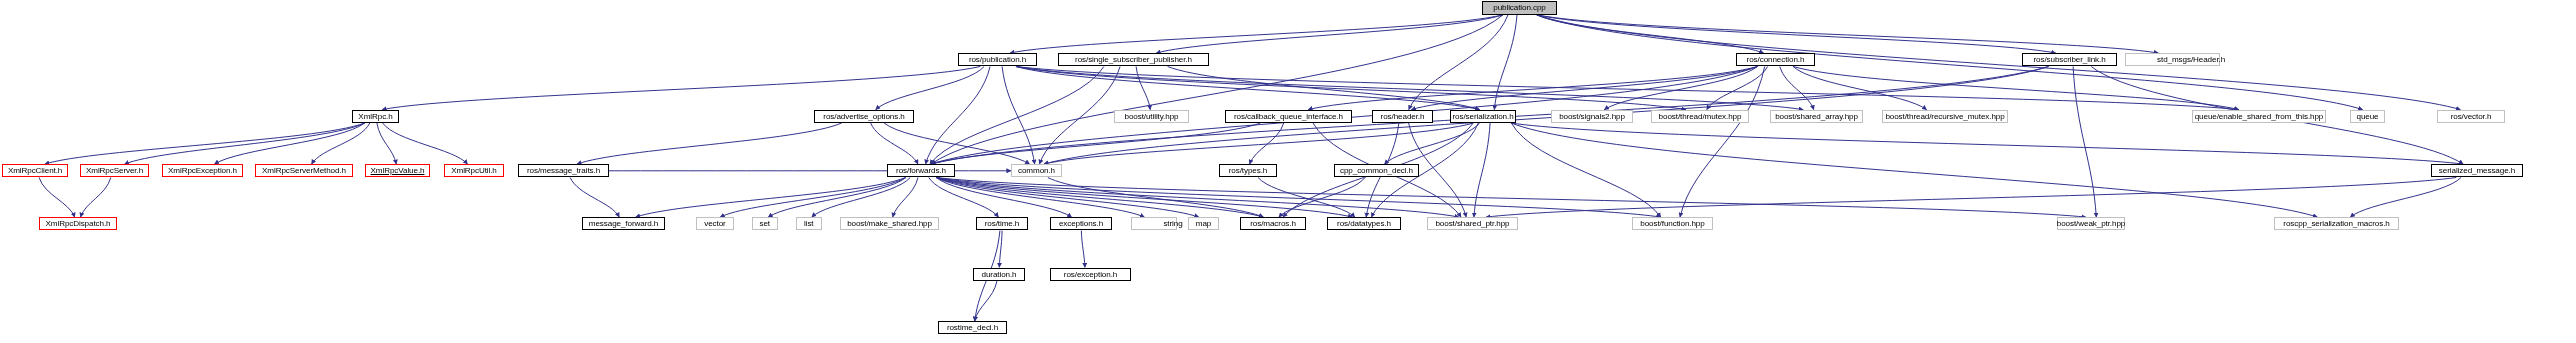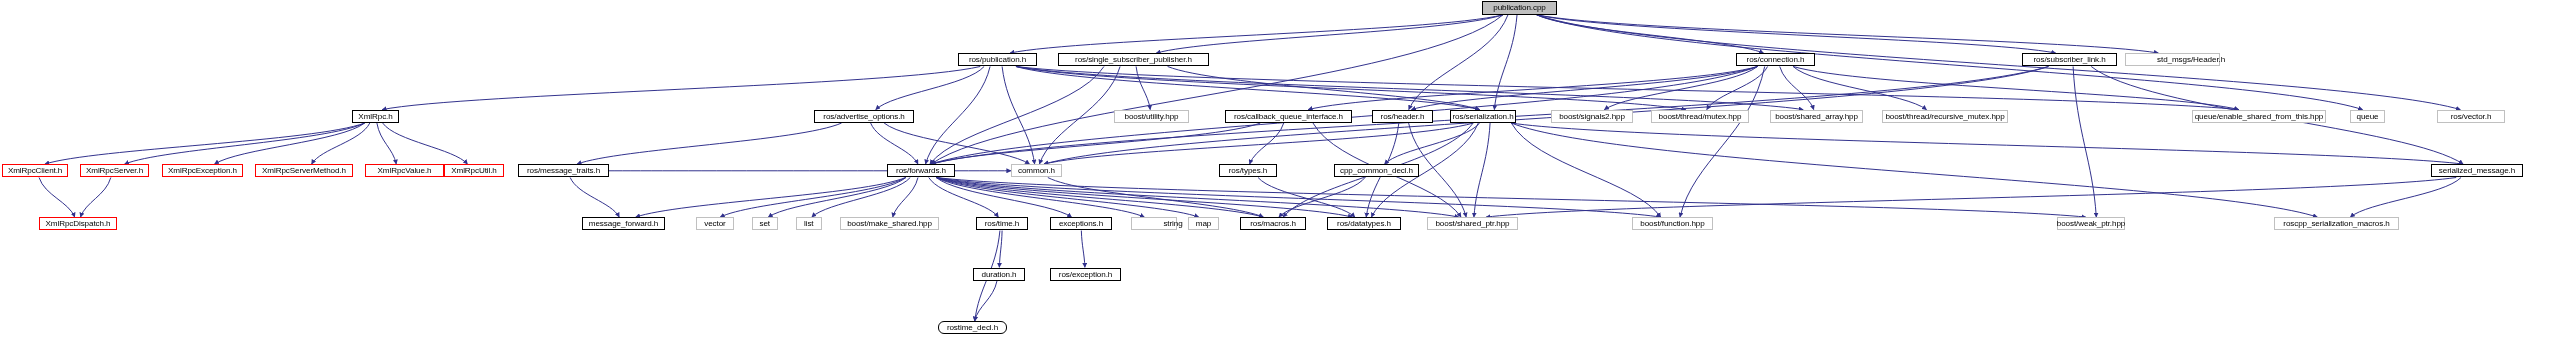--- a/index.html
+++ b/index.html
@@ -219,21 +219,21 @@
       </div>
       <div class="gnode red" style="left: 80px; top: 164px; width: 69px;">
         <span>XmlRpcServer.h</span>
       </div>
       <div class="gnode red" style="left: 162px; top: 164px; width: 81px;">
         <span>XmlRpcException.h</span>
       </div>
       <div class="gnode red" style="left: 255px; top: 164px; width: 98px;">
         <span>XmlRpcServerMethod.h</span>
       </div>
-      <div class="gnode red" style="left: 365px; top: 164px; width: 79px;">
+      <div class="gnode red" style="left: 365px; top: 164px; width: 65px; text-decoration: underline;">
         <span>XmlRpcValue.h</span>
       </div>
       <div class="gnode red" style="left: 444px; top: 164px; width: 60px;">
         <span>XmlRpcUtil.h</span>
       </div>
       <div class="gnode thick" style="left: 518px; top: 164px; width: 91px;">
         <span>ros/message_traits.h</span>
       </div>
       <div class="gnode thick" style="left: 887px; top: 164px; width: 68px;">
         <span>ros/forwards.h</span>
@@ -294,21 +294,21 @@
       </div>
       <div class="gnode grey" style="left: 2057px; top: 217px; width: 68px;">
         <span>boost/weak_ptr.hpp</span>
       </div>
       <div class="gnode grey" style="left: 2274px; top: 217px; width: 125px;">
         <span>roscpp_serialization_macros.h</span>
       </div>
       <div class="gnode solid" style="left: 973px; top: 268px; width: 52px;">
         <span>duration.h</span>
       </div>
-      <div class="gnode solid" style="left: 1050px; top: 268px; width: 71px;">
+      <div class="gnode solid" style="left: 1050px; top: 268px; width: 81px;">
         <span>ros/exception.h</span>
       </div>
-      <div class="gnode solid" style="left: 938px; top: 321px; width: 69px; border-radius: 6px;">
+      <div class="gnode solid" style="left: 938px; top: 321px; width: 69px;">
         <span>rostime_decl.h</span>
       </div>
     </div>
 </div>
 
 
 </body></html>

